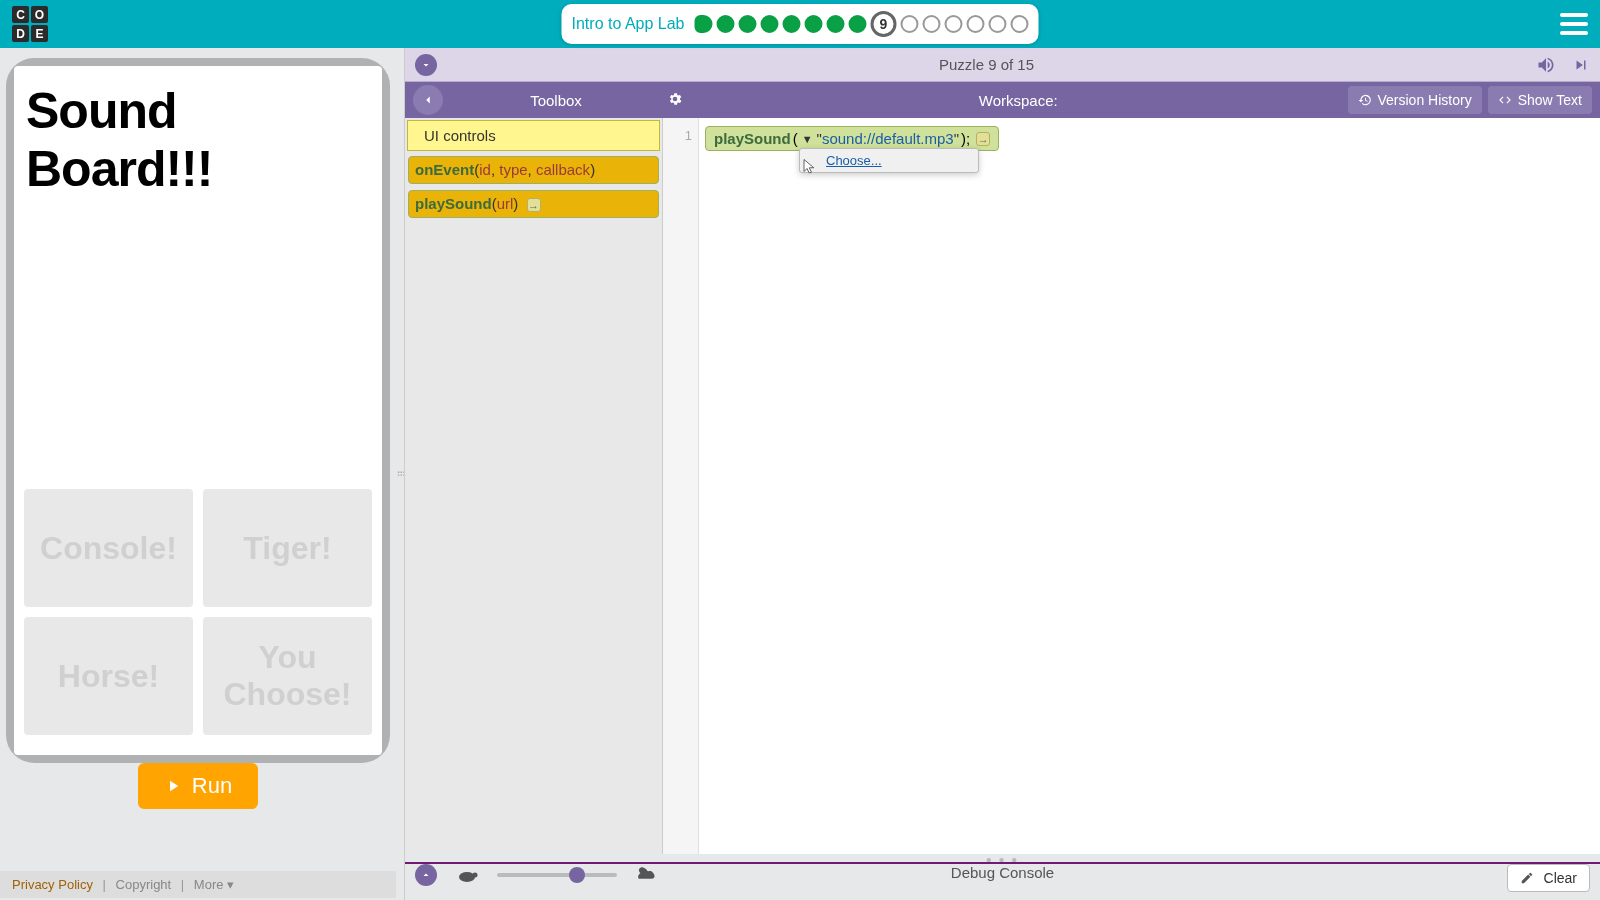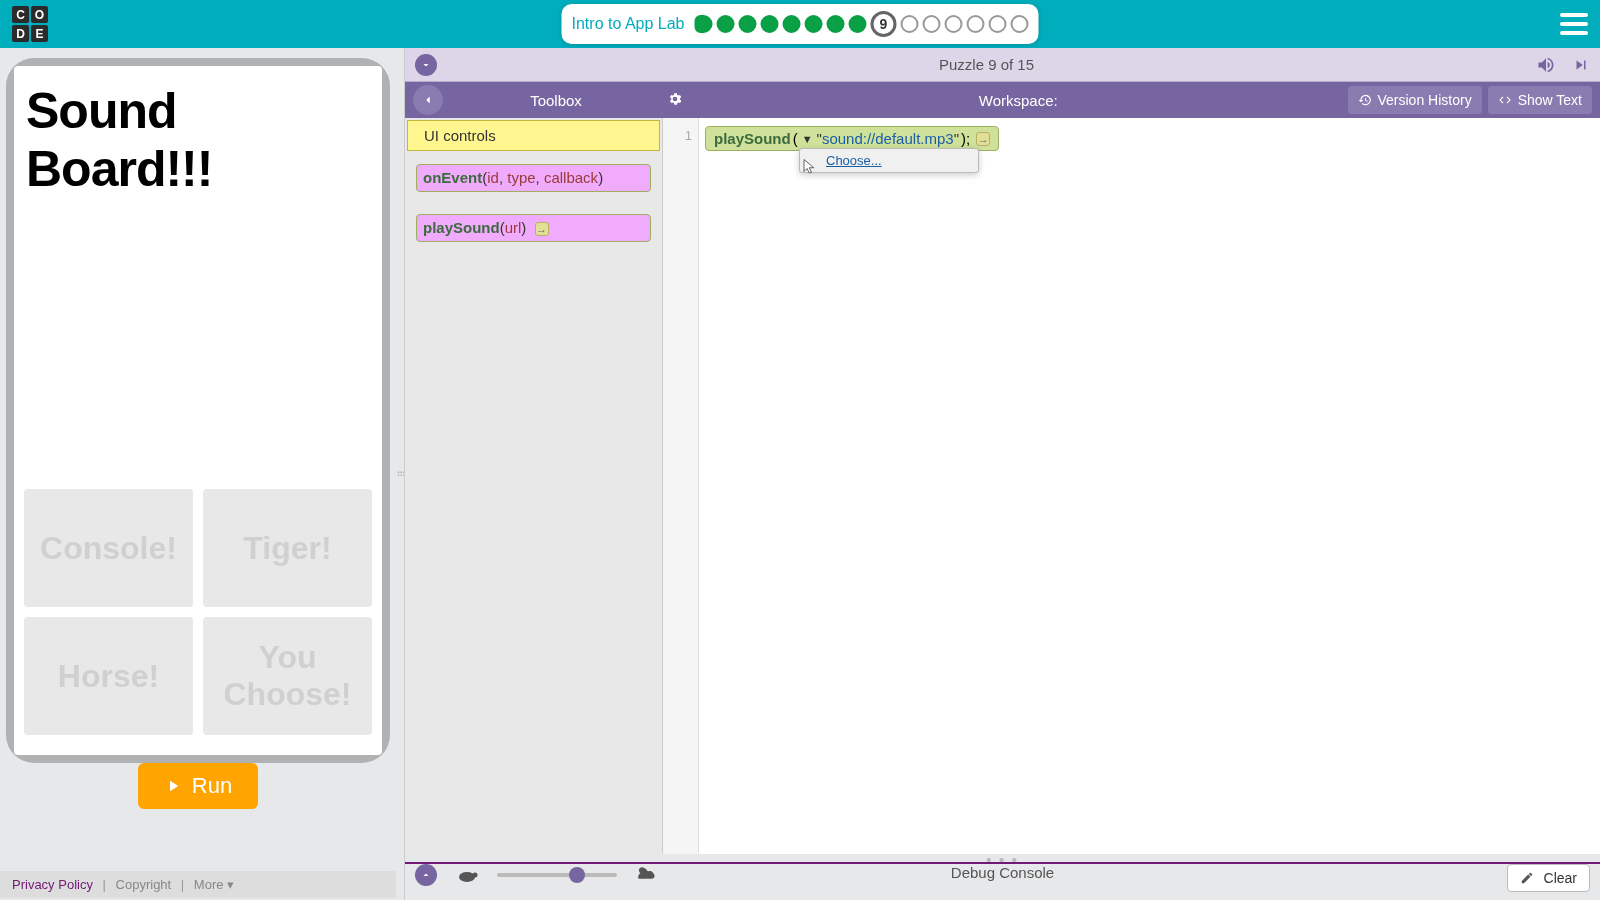--- a/index.html
+++ b/index.html
@@ -48,21 +48,21 @@
 .pb-toolbox{width:210px;text-align:center;font-weight:500}
 .pb-gear{width:28px;text-align:center;cursor:pointer}
 .pb-workspace{flex:1;text-align:center;font-weight:500}
 .pb-actions{display:flex;gap:6px;padding-right:8px}
 .pb-btn{background:#8a7cb0;border:none;color:#fff;padding:6px 10px;border-radius:4px;font-size:14px;display:flex;align-items:center;gap:6px;cursor:pointer}
 .pb-btn svg{fill:#fff}
 
 .code-area{flex:1;display:flex;background:#fff;min-height:0}
 .toolbox{width:258px;background:#e8e8e8;border-right:1px solid #ccc;display:flex;flex-direction:column}
 .tb-header{background:#fff68f;border:1px solid #c0b838;padding:6px 16px;color:#333;font-size:15px;margin:2px}
-.tb-block{background:#f0abfc;border:1px solid #9db060;border-radius:4px;margin:11px;padding:4px 6px;font-family:Menlo,Consolas,monospace;font-size:15px;color:#333;white-space:nowrap;overflow:hidden}
+.tb-block{background:#eab308;border:1px solid #9db060;border-radius:4px;margin:3px;padding:4px 6px;font-family:Menlo,Consolas,monospace;font-size:15px;color:#333;white-space:nowrap;overflow:hidden}
 .tb-block .fn{color:#3d6b3d;font-weight:bold}
 .tb-block .p{color:#333}
 .tb-block .arg{color:#9a3a3a}
 
 .workspace{flex:1;position:relative;background:#fff}
 .gutter{position:absolute;left:0;top:0;bottom:0;width:36px;background:#f5f5f5;border-right:1px solid #e0e0e0;color:#aaa;font-family:Menlo,monospace;font-size:13px;text-align:right;padding:10px 6px 0 0}
 .ws-block{position:absolute;left:42px;top:8px;background:#cfe19a;border:1px solid #9db060;border-radius:4px;padding:3px 8px;font-family:Menlo,Consolas,monospace;font-size:15px;display:flex;align-items:center;gap:2px}
 .ws-block .fn{color:#3d6b3d;font-weight:bold}
 .ws-block .tri{font-size:11px;color:#333;margin:0 2px}
 .ws-block .str{background:#cfe19a}
@@ -140,21 +140,21 @@
       <div class="run-bar">
         <button class="run-btn">
           <svg width="18" height="18" viewBox="0 0 24 24">
               <path d="M8 5v14l11-7z"></path>
             </svg>
           <span>Run</span>
         </button>
       </div>
     </div>
     <div class="footer-links">
-      <a style="color:#701a75;text-decoration:none">Privacy Policy</a>
+      <a style="color:#a16207;text-decoration:none">Privacy Policy</a>
       <span class="sep">|</span>
       <a style="color:#888;text-decoration:none">Copyright</a>
       <span class="sep">|</span>
       <span class="more">More ▾</span>
     </div>
   </div>
 
   <div class="splitter-v">⠿</div>
 
   <div class="right-col">

